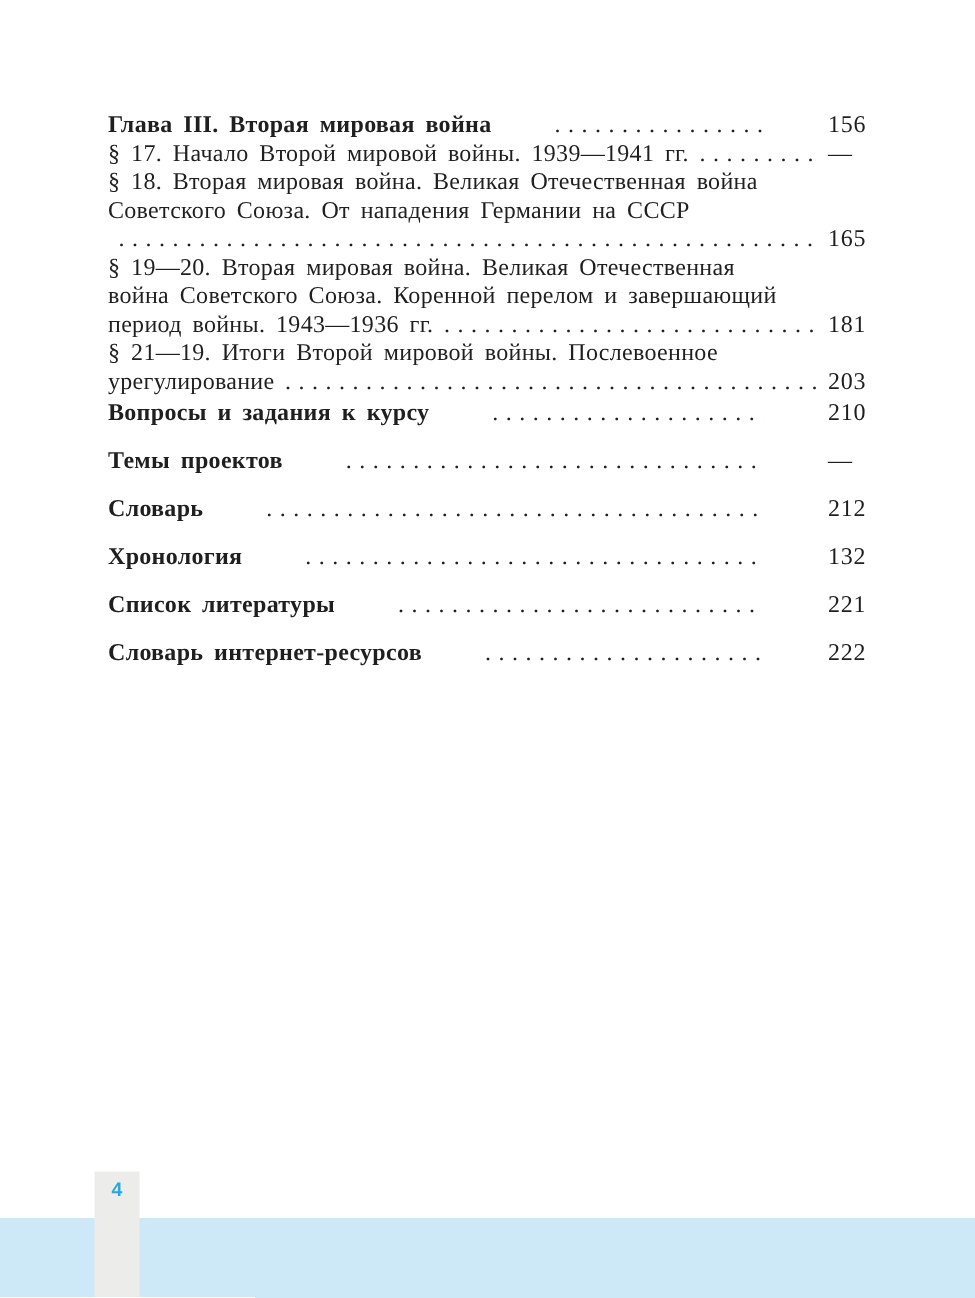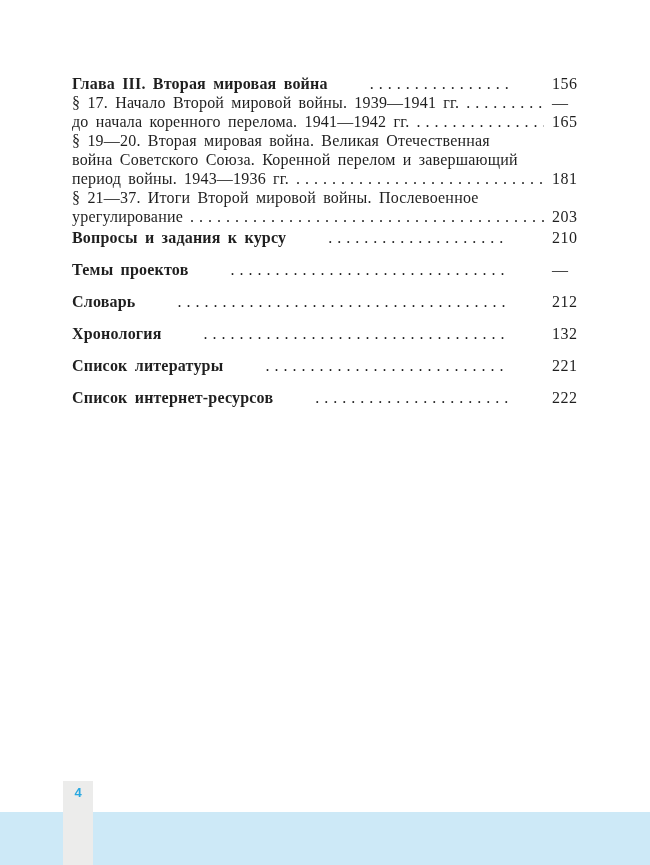--- a/index.html
+++ b/index.html
@@ -84,37 +84,38 @@
         </div>
       </div>
       <div class="toc-entry">
         <div class="toc-line last">
           <span class="txt">§ 17. Начало Второй мировой войны. 1939—1941 гг.</span>
           <span class="dots">..........................................................................................</span>
           <span class="pg">—</span>
         </div>
       </div>
       <div class="toc-entry">
+        <div class="toc-line">§ 18. Вторая мировая война. Великая Отечественная война</div>
+        <div class="toc-line">Советского Союза. От нападения Германии на СССР</div>
         <div class="toc-line last">
-          <span class="txt">до начала коренного перелома. 1941—1942 гг.</span>
           <span class="dots">..........................................................................................</span>
           <span class="pg">165</span>
         </div>
       </div>
       <div class="toc-entry">
         <div class="toc-line">§ 19—20. Вторая мировая война. Великая Отечественная</div>
         <div class="toc-line">война Советского Союза. Коренной перелом и завершающий</div>
         <div class="toc-line last">
           <span class="txt">период войны. 1943—1936 гг.</span>
           <span class="dots">..........................................................................................</span>
           <span class="pg">181</span>
         </div>
       </div>
       <div class="toc-entry">
-        <div class="toc-line">§ 21—37. Итоги Второй мировой войны. Послевоенное</div>
+        <div class="toc-line">§ 21—19. Итоги Второй мировой войны. Послевоенное</div>
         <div class="toc-line last">
           <span class="txt">урегулирование</span>
           <span class="dots">..........................................................................................</span>
           <span class="pg">203</span>
         </div>
       </div>
       <div class="toc-entry bold section-row first">
         <div class="toc-line last">
           <span class="txt">Вопросы и задания к курсу</span>
           <span class="dots">..........................................................................................</span>
@@ -144,21 +145,21 @@
       </div>
       <div class="toc-entry bold section-row">
         <div class="toc-line last">
           <span class="txt">Список литературы</span>
           <span class="dots">..........................................................................................</span>
           <span class="pg">221</span>
         </div>
       </div>
       <div class="toc-entry bold section-row">
         <div class="toc-line last">
-          <span class="txt">Список интернет-ресурсов</span>
+          <span class="txt">Словарь интернет-ресурсов</span>
           <span class="dots">..........................................................................................</span>
           <span class="pg">222</span>
         </div>
       </div>
     </div>
 
   <div class="footer-band" id="footer-band" style="background: rgb(205, 233, 247);"></div>
 
   <div class="footer-strip" id="footer-strip" style="background: rgb(236, 236, 235);">
     <span class="page-num" id="page-num" style="color: rgb(41, 168, 224);">4</span>

